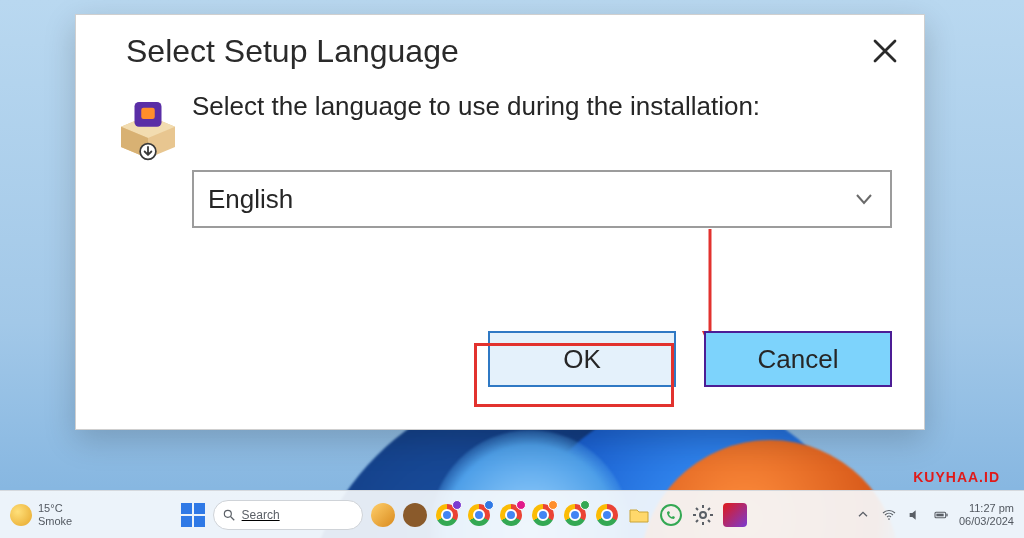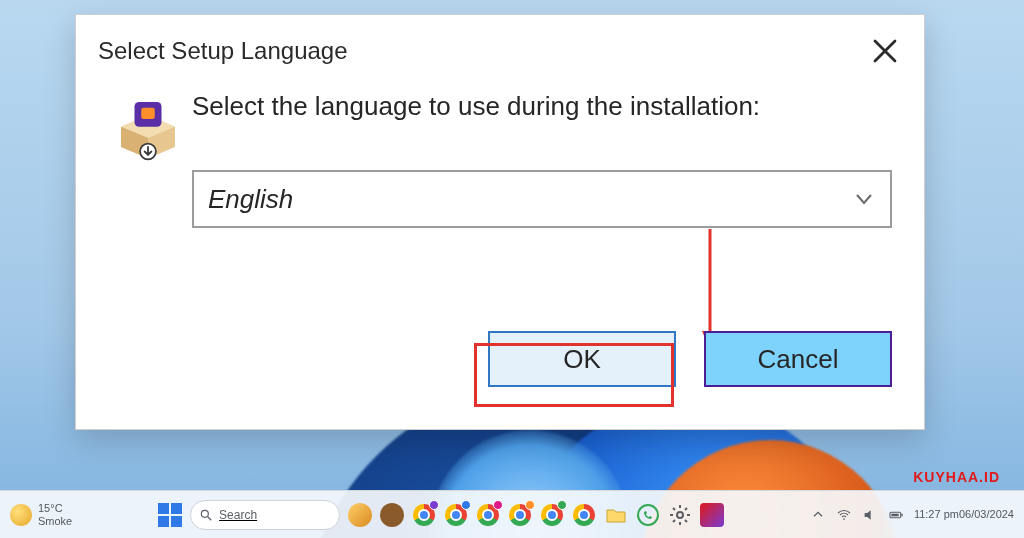--- a/index.html
+++ b/index.html
@@ -33,42 +33,42 @@
     width: 850px; height: 416px;
     background: #fff;
     border: 1px solid #cfcfcf;
     box-shadow: 0 10px 30px rgba(0,0,0,.18);
   }
   .titlebar {
     display: flex; align-items: center; justify-content: space-between;
     padding: 10px 22px 6px 22px;
     height: 68px;
   }
-  .title-txt { font-size: 24px; color: #2a2a2a; font-weight: 400; }
+  .title-txt { font-size: 32px; color: #2a2a2a; font-weight: 400; margin-left: 28px; }
   .close-icon { width: 34px; height: 34px; display:flex;align-items:center;justify-content:center; cursor:pointer; }
   .close-icon svg { width: 30px; height: 30px; }
 
   .body-area { padding: 6px 32px 0 32px; display:flex;justify-content:flex-end; }
   .icon-col { width: 96px; padding-top: 4px; display:flex; justify-content:center; }
   .pkg-icon { width: 72px; height: 72px; }
 
   .text-col { flex: 1; padding-left: 4px; }
   .prompt { font-size: 26px; color: #262626; line-height: 1.35; }
 
   .select-row {
     margin: 46px 0 0 0;
     width: 700px; height: 58px;
     border: 2px solid #9c9c9c;
     display:flex; align-items:center;
     padding: 0 14px;
     background:#fff;
     cursor: pointer;
     justify-content: space-between;
   }
-  .select-value { font-size: 26px; color:#262626;font-style:italic; }
+  .select-value { font-size: 26px; color:#262626; }
   .chevron { width: 24px; height:24px; }
 
   .btn-row { display:flex; gap: 28px; position:absolute; right: 32px; bottom: 42px; }
   .btn {
     width: 188px; height: 56px;
     border: 2px solid #4c1d95;
     background:#7dd3fc;
     font-size: 26px; color:#262626;
     display:flex; align-items:center; justify-content:center;
     cursor:pointer;
@@ -117,21 +117,21 @@
   .start-btn { width:24px; height:24px; display:grid; grid-template-columns:1fr 1fr; grid-template-rows:1fr 1fr; gap:2px; cursor:pointer;}
   .start-btn div { background:#2f79e6; }
   .search-pill { display:flex; align-items:center; gap:6px; background:#fff; border:1px solid #cfd3d8; border-radius:16px; height:30px; padding:0 12px 0 8px; min-width:150px; cursor:text;}
   .search-pill .mag { width:14px;height:14px; }
   .search-pill .stxt { font-size:12px; color:#5a5f66; }
   .tb-icon { width:24px; height:24px; border-radius:6px; display:flex;align-items:center;justify-content:center; cursor:pointer;}
   .chrome-ico { position:relative; width:22px;height:22px;border-radius:50%;background: conic-gradient(#ea4335 0 120deg,#34a853 120deg 240deg,#fbbc05 240deg 360deg);}
   .chrome-ico::after{content:"";position:absolute;inset:5px;border-radius:50%;background:#4285f4;border:2px solid #fff;}
   .badge{position:absolute;top:-3px;right:-3px;width:10px;height:10px;border-radius:50%;border:1px solid #fff;}
   .right-tray{display:flex;align-items:center;gap:10px;font-size:11px;color:#525860;}
-  .clock{display:flex;flex-direction:row;align-items:flex-end;line-height:1.1;}
+  .clock{display:flex;flex-direction:column;align-items:flex-end;line-height:1.1;}
   .sys-ico{width:16px;height:16px;display:flex;align-items:center;justify-content:center;}
 </style>
 </head>
 <body>
 
 <div class="wallpaper">
   <div class="ribbon r1"></div>
   <div class="ribbon r2"></div>
   <div class="ribbon r3"></div>
   <div class="ribbon r4"></div>

